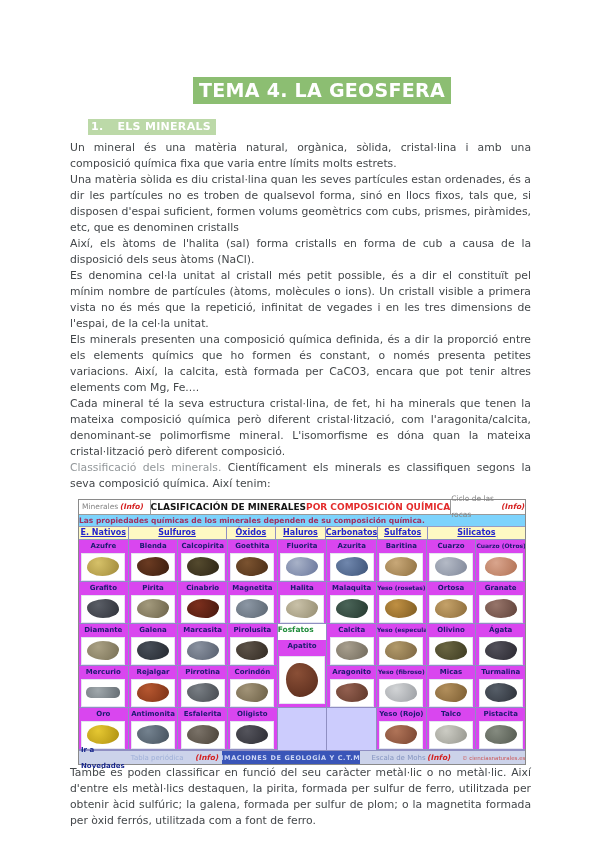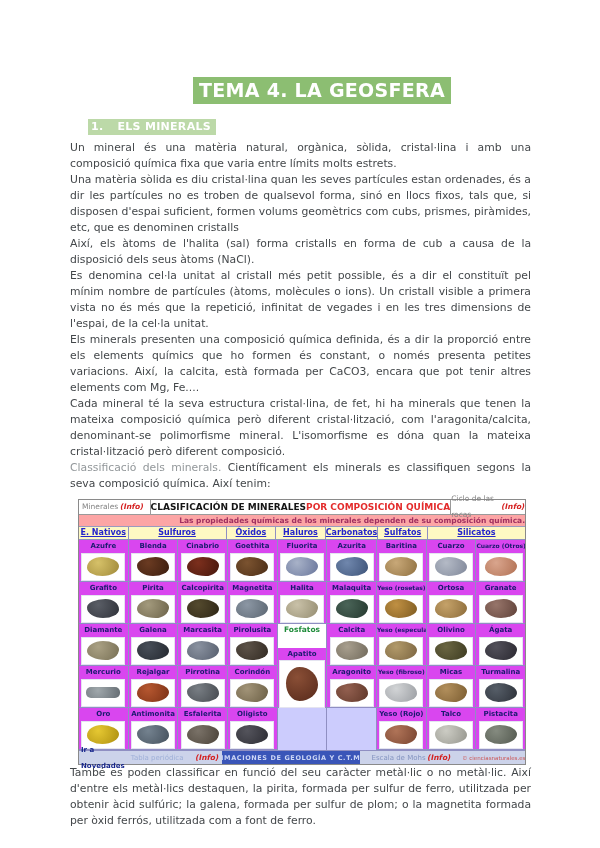--- a/index.html
+++ b/index.html
@@ -25,42 +25,42 @@
           font-family:"DejaVu Sans",sans-serif;text-align:left;}
   .mt-top{display:flex;height:14px;background:#ffffff;border-bottom:1px solid #9a9a9a;}
   .mt-top-left{width:86px;border-right:1px solid #9a9a9a;color:#848484;font-size:7.5px;
                display:flex;align-items:center;padding-left:3px;gap:2px;}
   .mt-top-center{flex:1;display:flex;align-items:center;justify-content:center;
                  font-size:9px;font-weight:bold;color:#151515;white-space:nowrap;}
   .mt-top-right{width:94px;border-left:1px solid #9a9a9a;color:#848484;font-size:7.5px;
                 display:flex;align-items:center;justify-content:center;gap:2px;}
   .accent-red{color:#e32c2c;}
   .info{color:#d42020;font-style:italic;font-weight:bold;font-size:7.5px;}
-  .mt-subtitle{background:#fca5a5;color:#a03060;font-weight:bold;font-size:7.5px;text-align:right;
+  .mt-subtitle{background:#7dd3fc;color:#a03060;font-weight:bold;font-size:7.5px;text-align:left;
                height:11px;line-height:11px;border-bottom:1px solid #9a9ac0;}
   .mt-cats{display:flex;background:#fef9c3;height:12px;border-bottom:1px solid #8f8fc2;}
   .mt-cat{display:flex;align-items:center;justify-content:center;color:#2424cc;font-weight:bold;
           font-size:8px;text-decoration:underline;border-right:1px solid #8f8fc2;}
   .mt-cat:last-child{border-right:none;}
   .mt-grid{display:flex;}
   .mt-col{flex:1;display:flex;flex-direction:column;border-right:1px solid #8f8fc2;min-width:0;}
   .mt-col:last-child{border-right:none;}
   .mt-cell{height:41px;border-bottom:1px solid #8f8fc2;background:#d946ef;display:flex;
            flex-direction:column;}
   .mt-name{height:12px;line-height:12px;text-align:center;color:#1a1a6e;font-weight:bold;
            font-size:7px;white-space:nowrap;overflow:hidden;}
   .mt-name.small{font-size:6px;}
   .mt-photo{flex:1;display:flex;align-items:center;justify-content:center;}
   .frame{width:42px;height:26px;background:#ffffff;box-shadow:0 0 0 1px #e4e4f0;
          display:flex;align-items:center;justify-content:center;}
   .blob{width:32px;height:19px;}
   .blob.bar{width:34px;height:11px;border-radius:5px !important;}
   .fosf{height:83px;}
-  .f-head{height:24px;line-height:12px;background:#ffffff;color:#1f8c3a;font-weight:bold;
-          font-size:7.5px;text-align:center;}
+  .f-head{height:16px;line-height:12px;background:#ffffff;color:#1f8c3a;font-weight:bold;
+          font-size:7.5px;}
   .f-photo{flex:1;display:flex;align-items:center;justify-content:center;}
   .fosf .frame{width:44px;height:46px;}
   .fosf .blob{width:32px;height:34px;}
   .mt-footer{display:flex;height:13px;border-top:1px solid #8f8fc2;background:#ccd3ea;font-size:7px;}
   .mtf-nov{width:11%;display:flex;align-items:center;padding-left:2px;color:#16268c;
            font-weight:bold;box-sizing:border-box;}
   .mtf-tp{width:21%;display:flex;align-items:center;justify-content:center;color:#9fb0d8;gap:12px;}
   .mtf-anim{width:31%;background:#3a55b8;color:#ccd6f6;display:flex;align-items:center;
             justify-content:center;font-weight:bold;font-size:6.5px;letter-spacing:0.6px;
             white-space:nowrap;overflow:hidden;}
@@ -195,32 +195,32 @@
               <div class="mt-name">Antimonita</div>
               <div class="mt-photo">
                 <div class="frame">
                   <div class="blob" style="background: radial-gradient(circle at 35% 30%, rgb(116, 130, 143), rgb(68, 80, 92)); border-radius: 58% 42% 50% 50% / 45% 55%;"></div>
                 </div>
               </div>
             </div>
           </div>
           <div class="mt-col">
             <div class="mt-cell">
+              <div class="mt-name">Calcopirita</div>
+              <div class="mt-photo">
+                <div class="frame">
+                  <div class="blob" style="background: radial-gradient(circle at 35% 30%, rgb(84, 74, 46), rgb(44, 36, 20)); border-radius: 42% 58% 58% 42% / 48% 52%;"></div>
+                </div>
+              </div>
+            </div>
+            <div class="mt-cell">
               <div class="mt-name">Cinabrio</div>
               <div class="mt-photo">
                 <div class="frame">
                   <div class="blob" style="background: radial-gradient(circle at 35% 30%, rgb(124, 47, 29), rgb(69, 23, 12)); border-radius: 50% 50% 42% 58% / 52% 44% 56% 48%;"></div>
-                </div>
-              </div>
-            </div>
-            <div class="mt-cell">
-              <div class="mt-name">Calcopirita</div>
-              <div class="mt-photo">
-                <div class="frame">
-                  <div class="blob" style="background: radial-gradient(circle at 35% 30%, rgb(84, 74, 46), rgb(44, 36, 20)); border-radius: 42% 58% 58% 42% / 48% 52%;"></div>
                 </div>
               </div>
             </div>
             <div class="mt-cell">
               <div class="mt-name">Marcasita</div>
               <div class="mt-photo">
                 <div class="frame">
                   <div class="blob" style="background: radial-gradient(circle at 35% 30%, rgb(138, 146, 160), rgb(85, 93, 108)); border-radius: 46% 54% 52% 48% / 55% 48% 52% 45%;"></div>
                 </div>
               </div>

